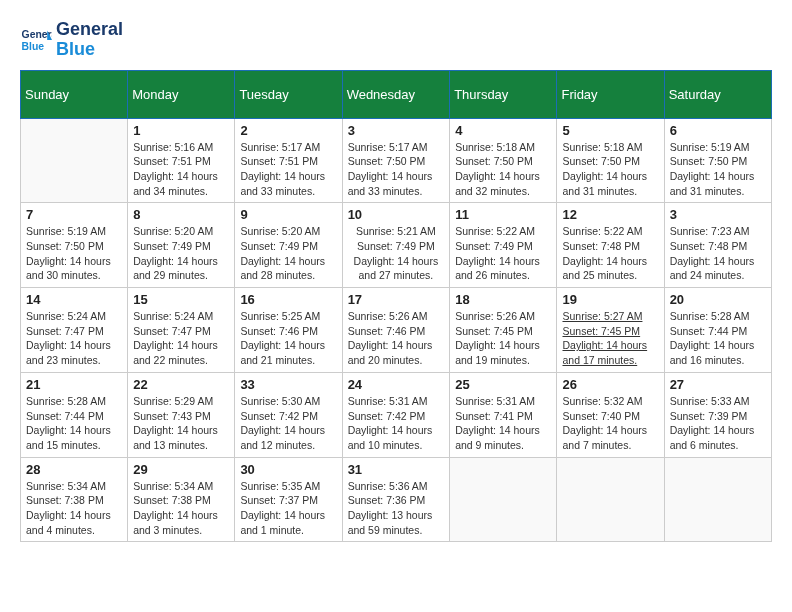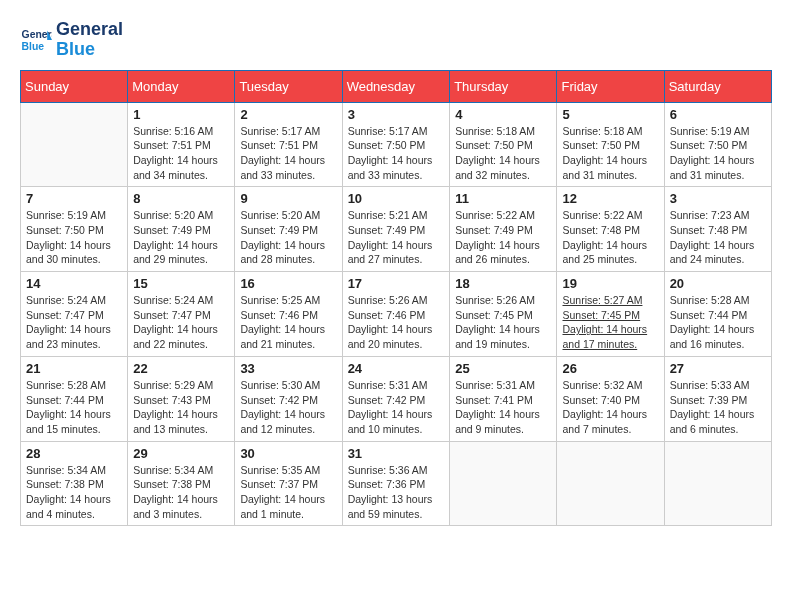--- a/index.html
+++ b/index.html
@@ -44,23 +44,23 @@
       font-size: 16px;
       color: #333;
       margin-top: 4px;
     }
     .calendar {
       width: 100%;
       border-collapse: collapse;
       font-size: 11px;
     }
     .calendar th {
-      background-color: #ef4444;
+      background-color: #15803d;
       color: #fff;
-      padding: 8px 4px;
+      padding: 16px 4px;
       text-align: left;
       font-size: 13px;
       font-weight: normal;
       border: 1px solid #1a6db5;
     }
     .calendar td {
       border: 1px solid #ccc;
       vertical-align: top;
       padding: 4px 5px;
       width: 108px;
@@ -177,21 +177,21 @@
         </td>
         <td>
           <span class="day-num">9</span>
           <div class="day-info" style="white-space: pre-line;">Sunrise: 5:20 AM
 Sunset: 7:49 PM
 Daylight: 14 hours
 and 28 minutes.</div>
         </td>
         <td>
           <span class="day-num">10</span>
-          <div class="day-info" style="white-space: pre-line;">Sunrise: 5:21 AM
+          <div class="day-info" style="white-space: pre-line; text-align: center;">Sunrise: 5:21 AM
 Sunset: 7:49 PM
 Daylight: 14 hours
 and 27 minutes.</div>
         </td>
         <td>
           <span class="day-num">11</span>
           <div class="day-info" style="white-space: pre-line;">Sunrise: 5:22 AM
 Sunset: 7:49 PM
 Daylight: 14 hours
 and 26 minutes.</div>

